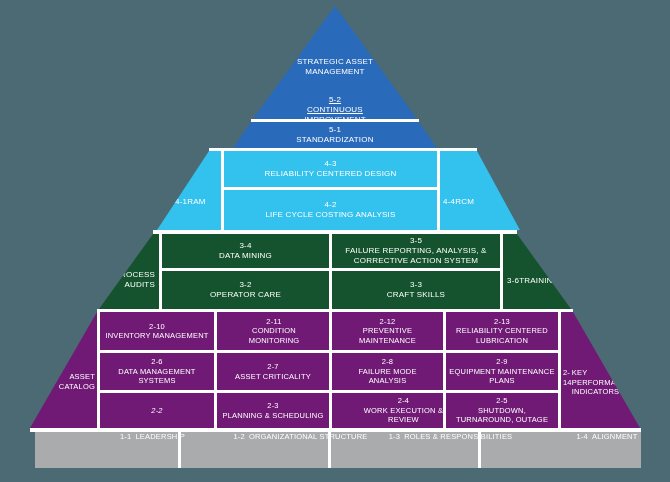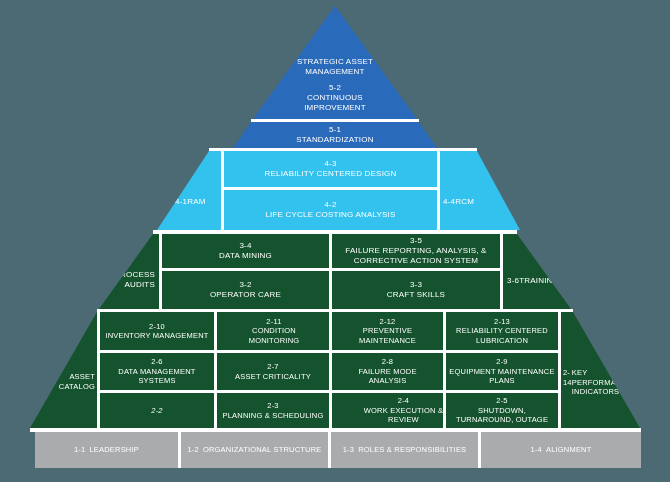--- a/index.html
+++ b/index.html
@@ -12,34 +12,34 @@
   .cell, .side, .freecell {
     position:absolute; color:#ffffff; text-transform:uppercase;
     font-size:8px; line-height:10px; letter-spacing:0.2px;
   }
   .cell { display:flex; flex-direction:column; align-items:center; justify-content:center;
           text-align:center; padding:0 3px; }
   .cell-e { font-size:7.5px; line-height:9.5px; }
   .side { display:flex; flex-direction:row; }
   .side.right-txt { text-align:right; align-items:flex-end; }
   .side.left-txt { text-align:left; align-items:flex-start; }
-  .rowline { display:flex; flex-direction:row; align-items:center; justify-content:center;
-             text-align:center; }
+  .rowline { display:flex; flex-direction:row; align-items:flex-start; justify-content:center;
+             text-align:center;margin-left:46px; }
   .code-inline { margin-right:4px; }
 </style>
 </head>
 <body>
 
 <div class="stage" style="background-color: rgb(75, 106, 116);">
 
   <div class="band" style="top: 6px; height: 113px; clip-path: polygon(335px 0px, 417px 113px, 253px 113px); background-color: rgb(42, 106, 187);">
     <div class="cell" style="left:290px; top:50px; width:90px; height:22px;">
       <div>STRATEGIC ASSET MANAGEMENT</div>
     </div>
-    <div class="cell" style="left:303px; top:76px; width:64px; height:32px;">
+    <div class="cell" style="left:303px; top:88px; width:64px; height:32px;text-decoration:underline;">
       <div>5-2</div>
       <div>CONTINUOUS IMPROVEMENT</div>
     </div>
   </div>
 
   <div class="band" style="top: 122px; height: 26px; clip-path: polygon(251px 0px, 419px 0px, 437px 26px, 233px 26px); background-color: rgb(42, 106, 187);">
     <div class="cell" style="left:235px; top:2px; width:200px; height:22px;">
       <div>5-1</div>
       <div>STANDARDIZATION</div>
     </div>
@@ -91,21 +91,21 @@
     <div class="side right-txt" style="left:95px; top:36px; width:60px;">
       <div>3-1</div>
       <div>PROCESS AUDITS</div>
     </div>
     <div class="side left-txt" style="left:507px; top:42px; width:60px;">
       <div>3-6</div>
       <div>TRAINING</div>
     </div>
   </div>
 
-  <div class="band" style="top: 312px; height: 116px; clip-path: polygon(97px 0px, 573px 0px, 640px 116px, 30px 116px); background-color: #14532d;">
+  <div class="band" style="top: 312px; height: 116px; clip-path: polygon(97px 0px, 573px 0px, 640px 116px, 30px 116px); background-color: #701a75;">
     <div class="sep" style="left:97px; top:0; width:3px; height:116px;"></div>
     <div class="sep" style="left:214px; top:0; width:3px; height:116px;"></div>
     <div class="sep" style="left:329px; top:0; width:3px; height:116px;"></div>
     <div class="sep" style="left:443px; top:0; width:3px; height:116px;"></div>
     <div class="sep" style="left:558px; top:0; width:3px; height:116px;"></div>
     <div class="sep" style="left:100px; top:38px; width:458px; height:3px;"></div>
     <div class="sep" style="left:100px; top:78px; width:458px; height:3px;"></div>
 
     <div class="cell cell-e" style="left:100px; top:0px; width:114px; height:38px;">
       <div>2-10</div>

